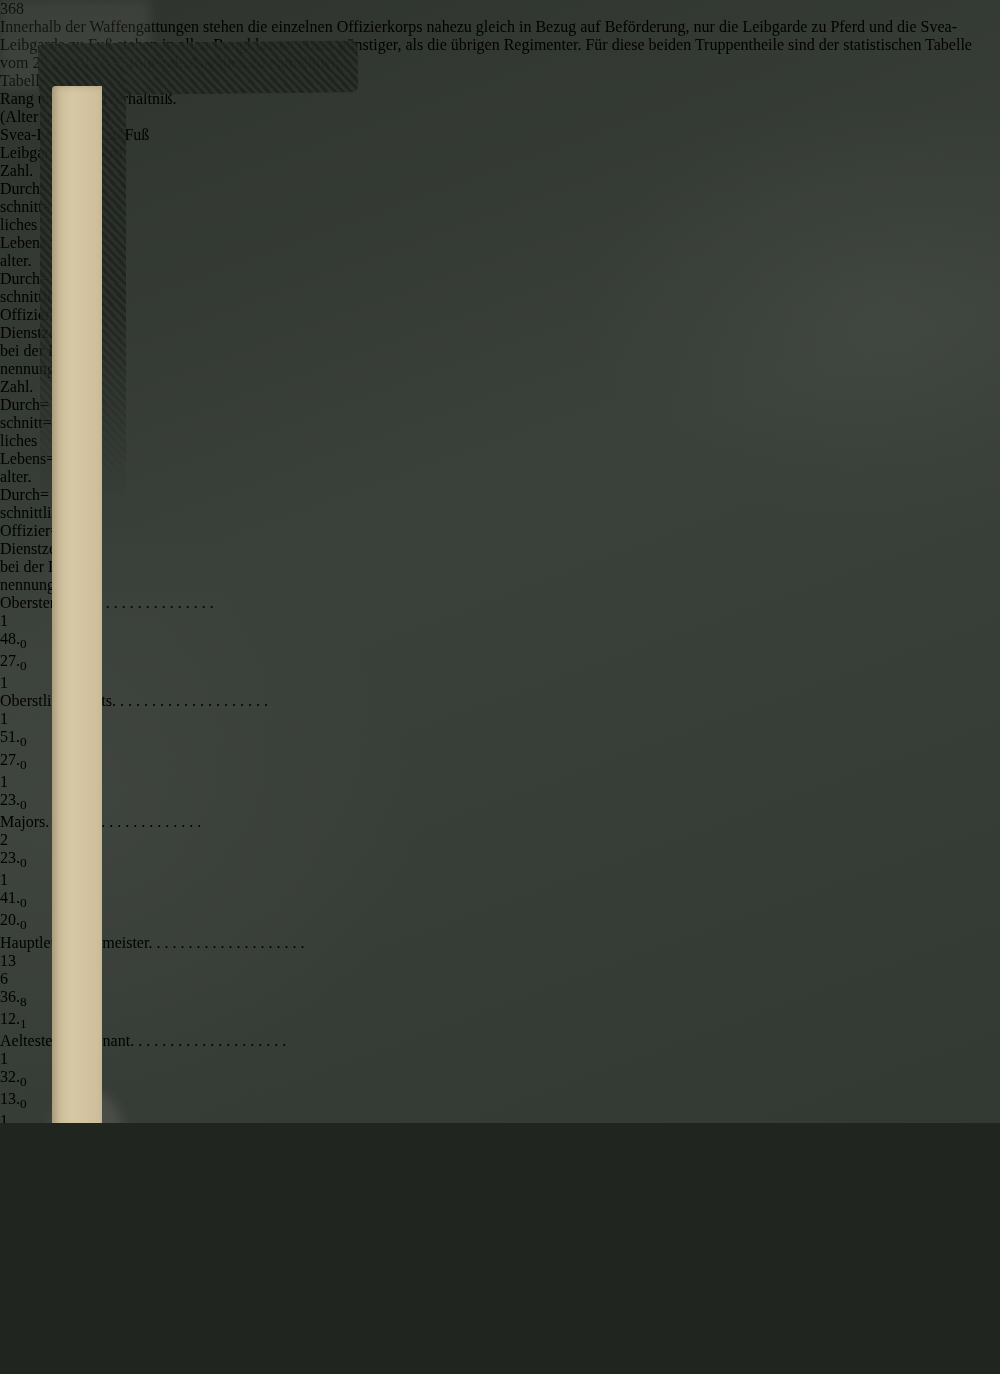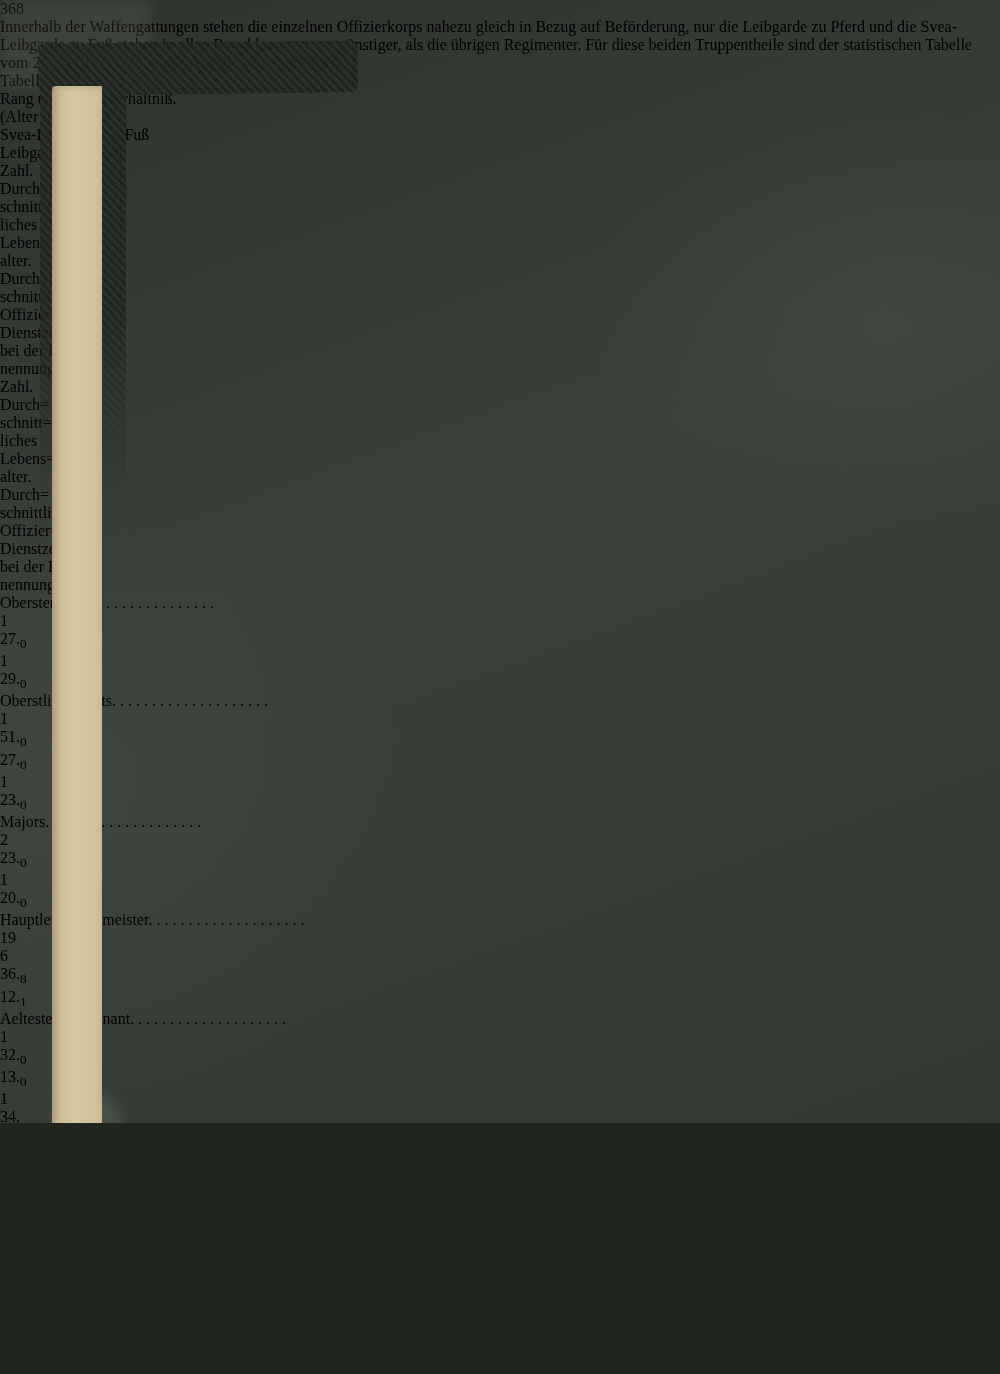--- a/index.html
+++ b/index.html
@@ -186,45 +186,46 @@
         </div>
       </div>
 
       <div class="rule rule-mid"></div>
 
       <div class="tbody">
 
         <div class="trow">
           <div class="cell c-stub"><span class="lbl">Obersten</span><span class="leader">. . . . . . . . . . . . . . . . . . . .</span></div>
           <div class="cell c-z1 bl2">1</div>
+          <div class="cell c-v1 bl1">48.<sub>0</sub></div>
           <div class="cell c-v2 bl1">27.<sub>0</sub></div>
           <div class="cell c-z2 bl2">1</div>
-          <div class="cell c-v4 bl1">29.<sub>0</sub></div>
         </div>
 
         <div class="trow">
           <div class="cell c-stub"><span class="lbl">Oberstlieutenants</span><span class="leader">. . . . . . . . . . . . . . . . . . . .</span></div>
           <div class="cell c-z1 bl2">1</div>
           <div class="cell c-v1 bl1">51.<sub>0</sub></div>
           <div class="cell c-v2 bl1">27.<sub>0</sub></div>
           <div class="cell c-z2 bl2">1</div>
           <div class="cell c-v4 bl1">23.<sub>0</sub></div>
         </div>
 
         <div class="trow">
           <div class="cell c-stub"><span class="lbl">Majors</span><span class="leader">. . . . . . . . . . . . . . . . . . . .</span></div>
           <div class="cell c-z1 bl2">2</div>
           <div class="cell c-v2 bl1">23.<sub>0</sub></div>
           <div class="cell c-z2 bl2">1</div>
+          <div class="cell c-v3 bl1">41.<sub>0</sub></div>
           <div class="cell c-v4 bl1">20.<sub>0</sub></div>
         </div>
 
         <div class="trow">
           <div class="cell c-stub"><span class="lbl">Hauptleute, Rittmeister</span><span class="leader">. . . . . . . . . . . . . . . . . . . .</span></div>
-          <div class="cell c-z1 bl2">19</div>
+          <div class="cell c-z1 bl2">13</div>
           <div class="cell c-z2 bl2">6</div>
           <div class="cell c-v3 bl1">36.<sub>8</sub></div>
           <div class="cell c-v4 bl1">12.<sub>1</sub></div>
         </div>
 
         <div class="trow">
           <div class="cell c-stub"><span class="lbl">Aeltester Lieutenant</span><span class="leader">. . . . . . . . . . . . . . . . . . . .</span></div>
           <div class="cell c-z1 bl2">1</div>
           <div class="cell c-v1 bl1">32.<sub>0</sub></div>
           <div class="cell c-v2 bl1">13.<sub>0</sub></div>

